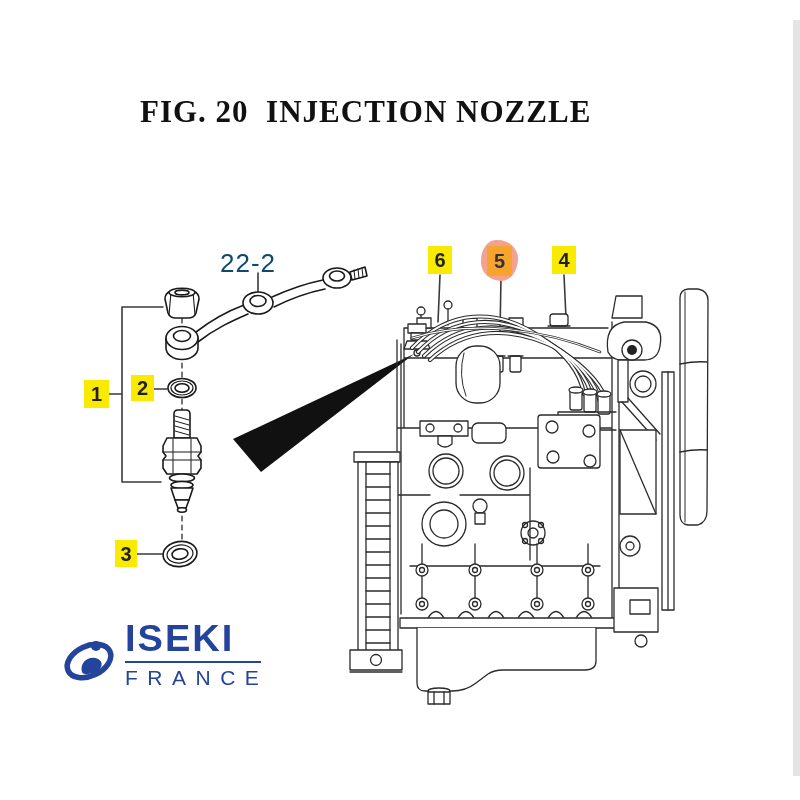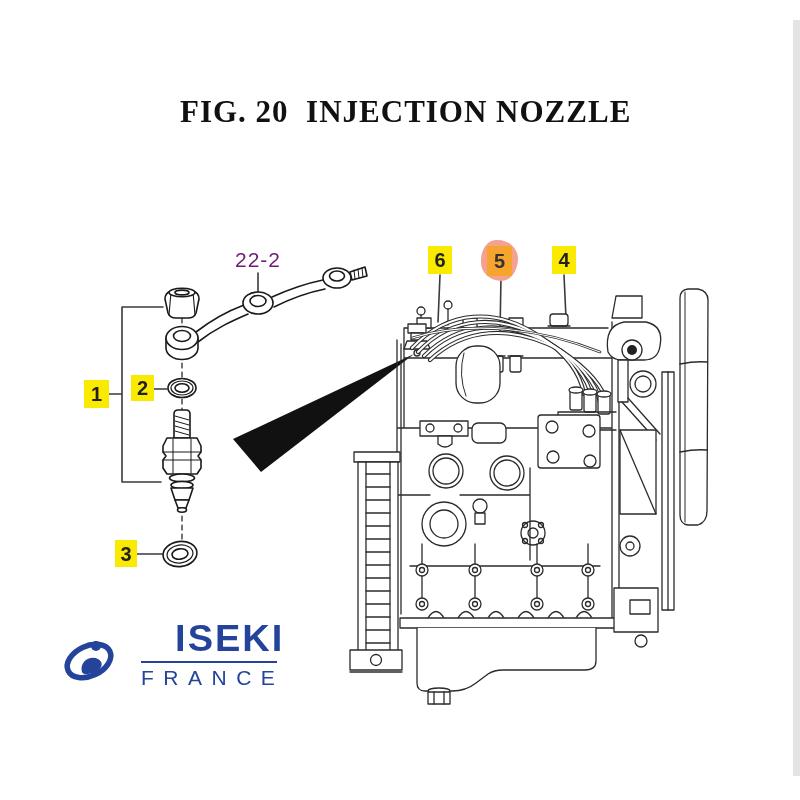--- a/index.html
+++ b/index.html
@@ -5,21 +5,21 @@
   html,body{margin:0;padding:0;}
   body{
     width:800px;height:800px;position:relative;background:#ffffff;
     font-family:"Liberation Sans", sans-serif;overflow:hidden;
   }
   .abs{position:absolute;}
   
   .fig-title{
     left:140px;top:94px;width:446px;text-align:center;
     font-family:"Liberation Serif", serif;font-weight:bold;
-    font-size:31px;letter-spacing:1px;color:#111;white-space:pre;margin-left:40px;
+    font-size:31px;letter-spacing:1px;color:#111;white-space:pre;
   }
   
   #diagram-svg{left:0;top:0;}
   
   .callout{
     position:absolute;display:flex;align-items:center;justify-content:center;
     background:#FAEA00;color:#222;font-weight:bold;font-size:20px;
     font-family:"Liberation Sans", sans-serif;line-height:1;
   }
   .co-1{left:84px;top:380px;width:25px;height:28px;}
@@ -32,27 +32,27 @@
     background:#F3A291;border-radius:40% 55% 45% 55%/50% 45% 55% 45%;
     display:flex;align-items:center;justify-content:center;
   }
   .co-5{
     position:relative;width:25px;height:30px;background:#F6A42E;
     display:flex;align-items:center;justify-content:center;
     color:#333;font-weight:bold;font-size:20px;line-height:1;
   }
   
   .sub-label{
-    left:226px;top:248px;width:64px;text-align:center;
-    font-size:21px;letter-spacing:1px;color:#701a75;font-weight:500;
+    left:216px;top:248px;width:64px;text-align:center;
+    font-size:26px;letter-spacing:1px;color:#0c4a6e;font-weight:500;
   }
   
   .logo{left:62px;top:620px;display:flex;align-items:flex-start;}
   .logo-mark{margin-top:12px;}
-  .logo-text{margin-left:21px;text-align:right;}
+  .logo-text{margin-left:5px;}
   .logo-brand{
     color:#24439B;font-weight:bold;font-size:38px;letter-spacing:2px;
     line-height:1;transform:scaleY(0.95);
   }
   .logo-rule{width:136px;height:2px;background:#24439B;margin-top:3px;}
   .logo-sub{
     color:#24439B;font-size:21px;letter-spacing:9.5px;margin-top:3px;
     font-weight:500;
   }
   

